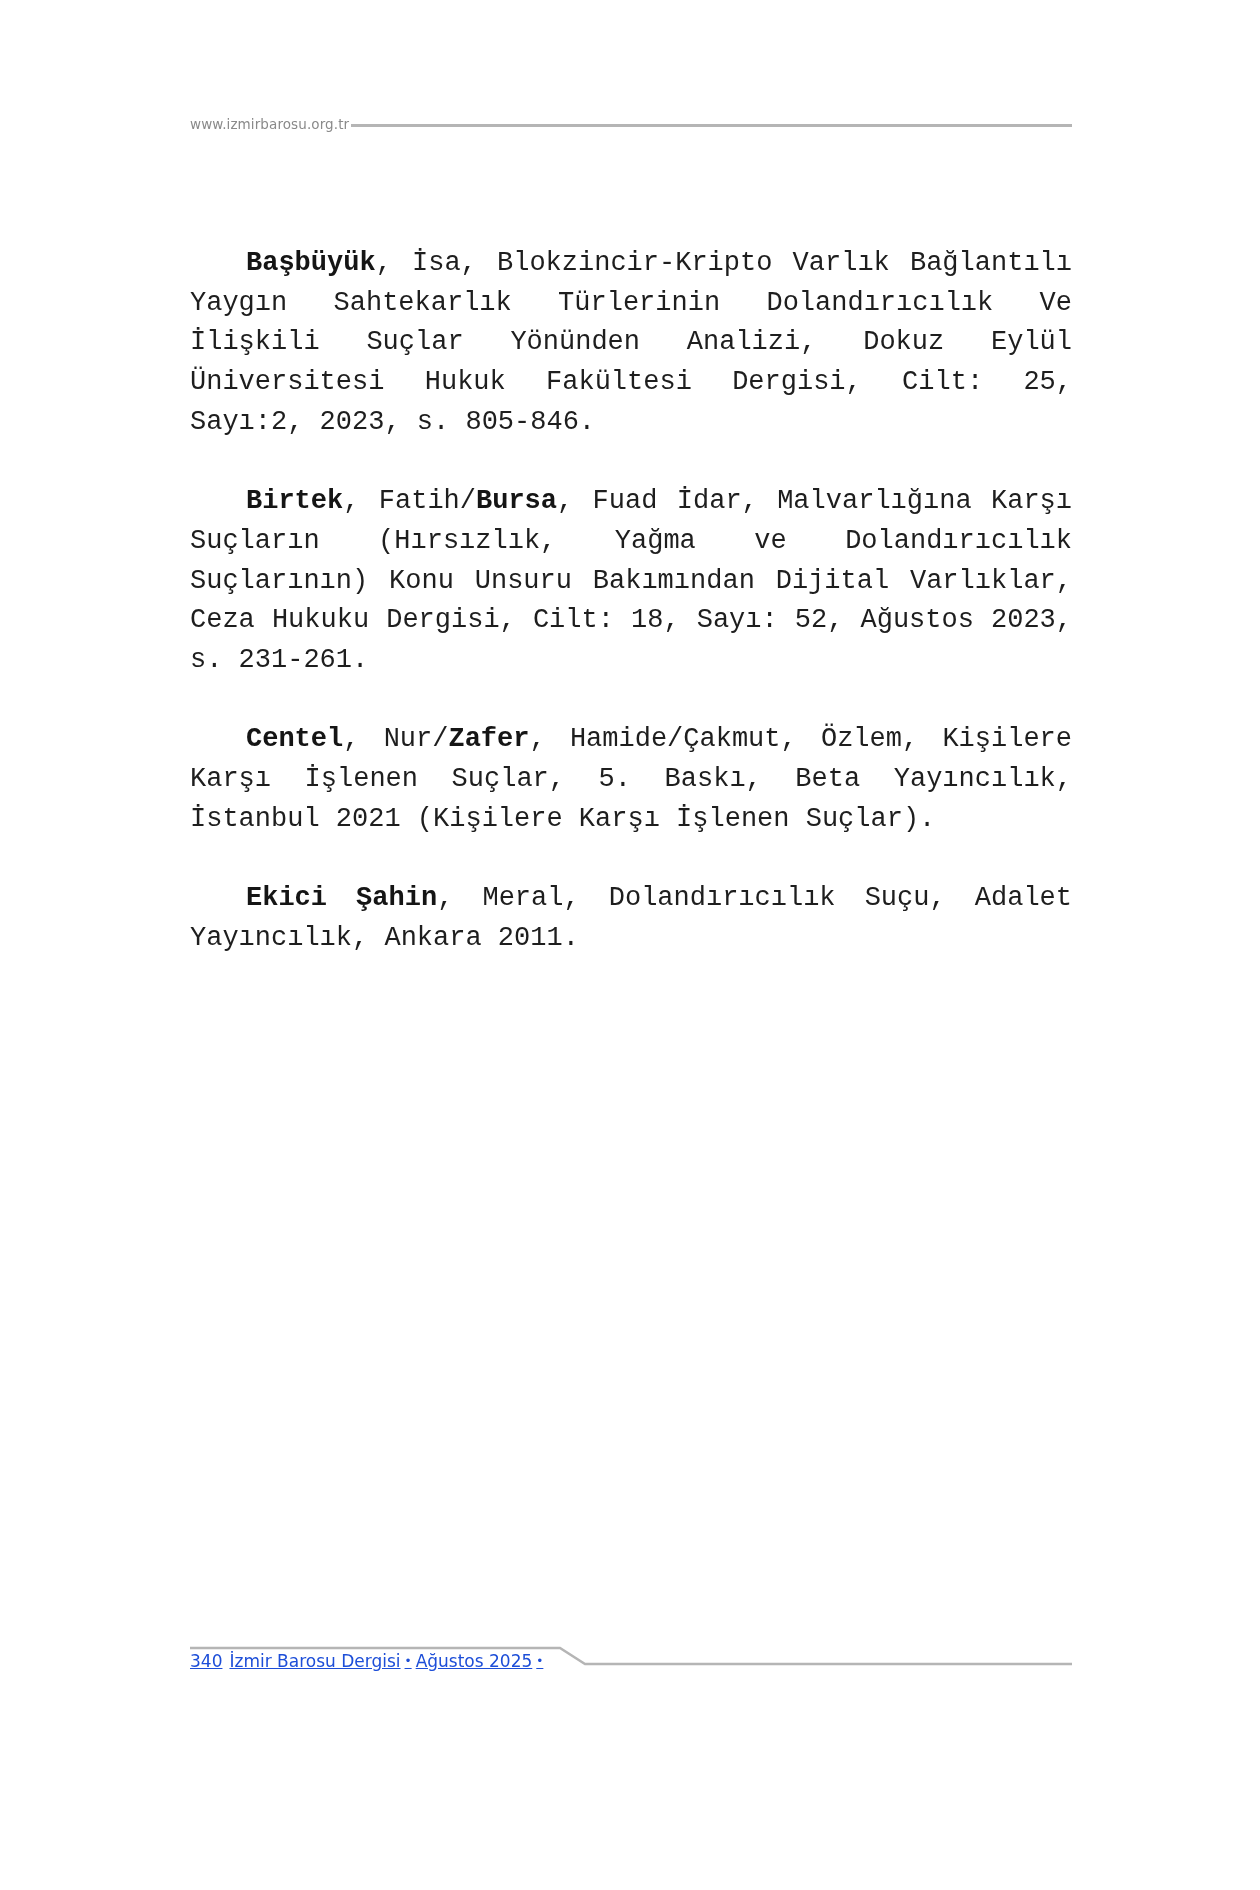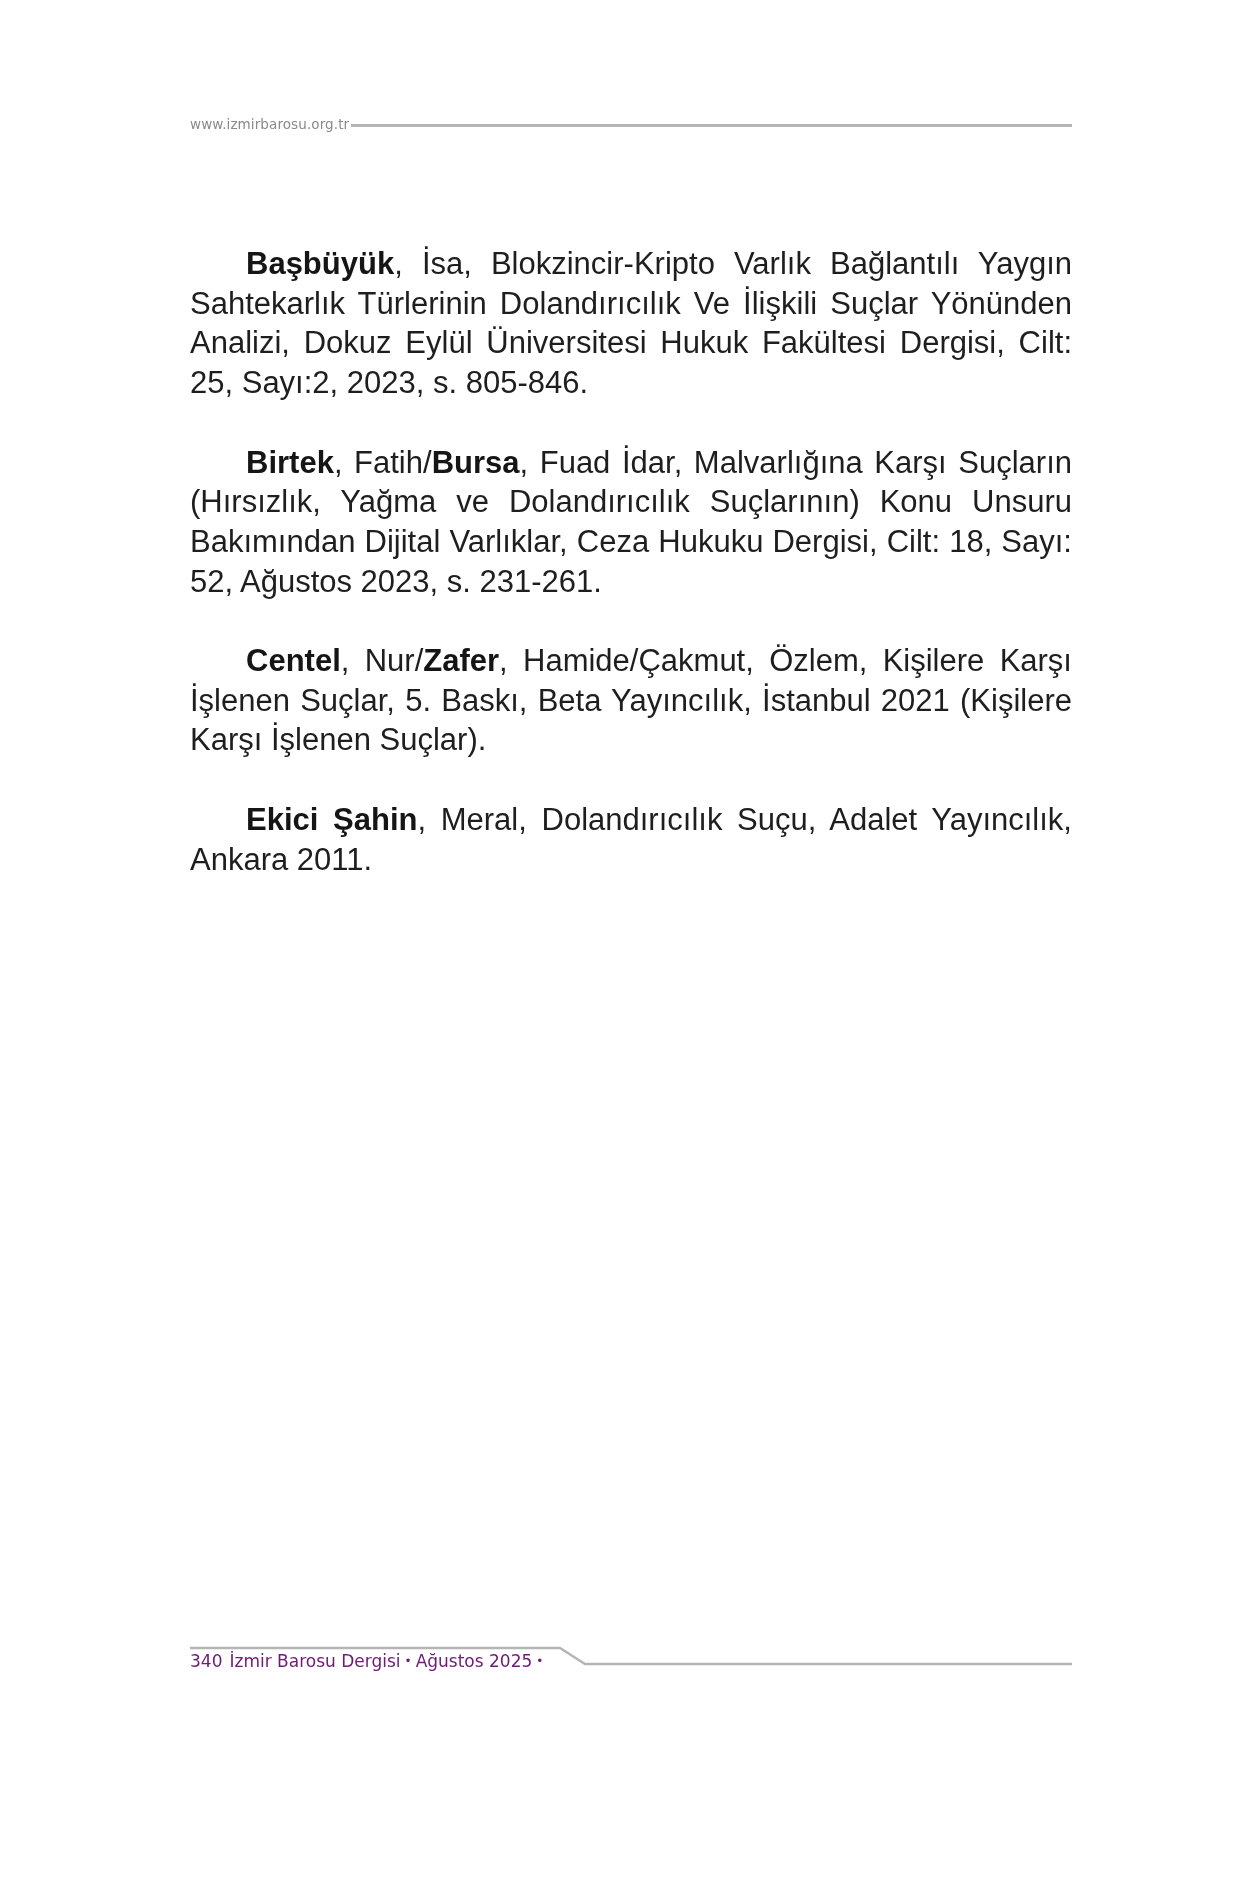--- a/index.html
+++ b/index.html
@@ -36,22 +36,22 @@
       background: #b5b5b5;
       margin-top: 2px;
     }
     .content {
       position: absolute;
       left: 190px;
       top: 244px;
       width: 882px;
     }
     .entry {
-      font-family: Liberation Sans, sans-serif;
-      font-size: 31px;
+      font-family: Liberation Mono, monospace;
+      font-size: 27px;
       line-height: 39.7px;
       color: #1e1e1e;
       text-align: justify;
       text-indent: 56px;
       margin: 0 0 39.7px 0;
       hyphens: manual;
     }
     .entry b {
       font-weight: bold;
       color: #151515;
@@ -67,23 +67,24 @@
       position: absolute;
       left: 0;
       top: 0;
     }
     .footer-text {
       position: absolute;
       left: 0;
       top: 10px;
       font-family: "DejaVu Sans", sans-serif;
       font-size: 17px;
-      color: #701a75;
+      color: #1d4ed8;
       white-space: nowrap;
       line-height: 22px;
+      text-decoration: underline;
     }
     .footer-text .sep {
       font-size: 12px;
       position: relative;
       top: -2px;
       margin: 0 4px;
     }
     .footer-text .page {
       margin-right: 7px;
     }

